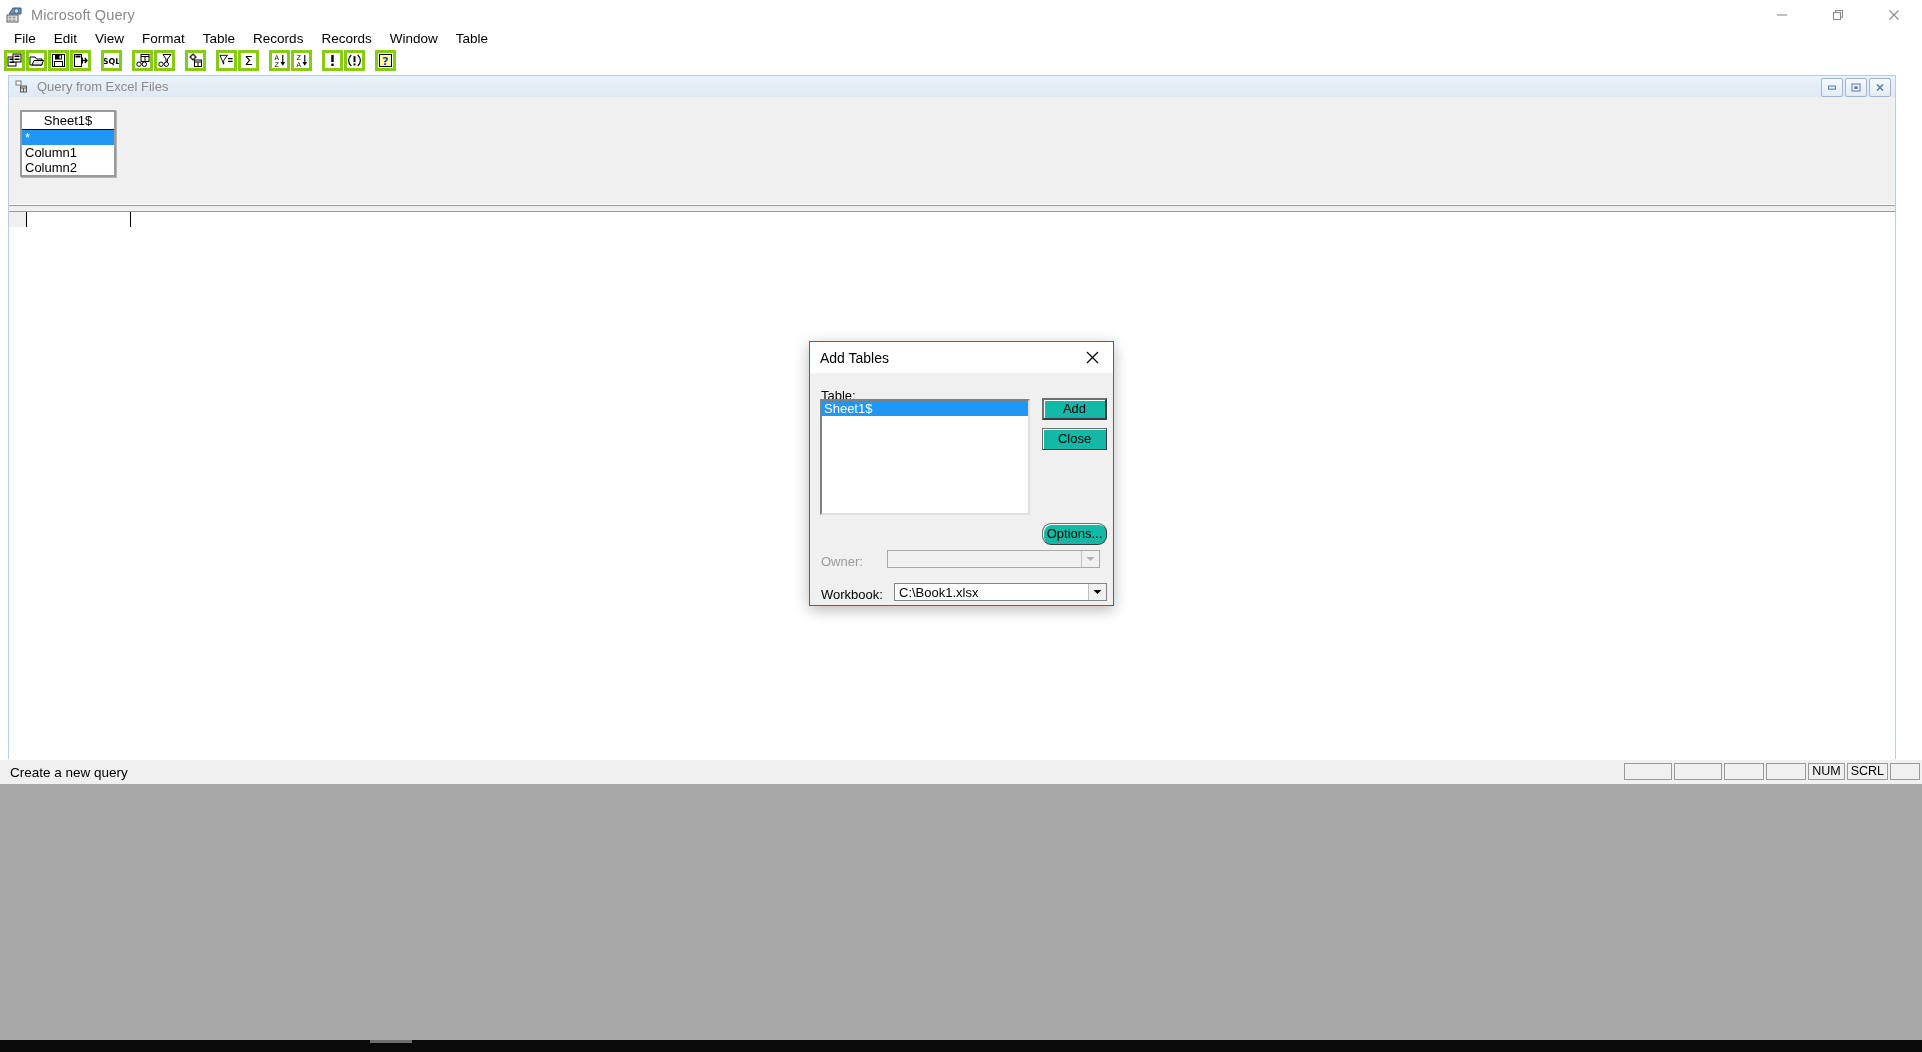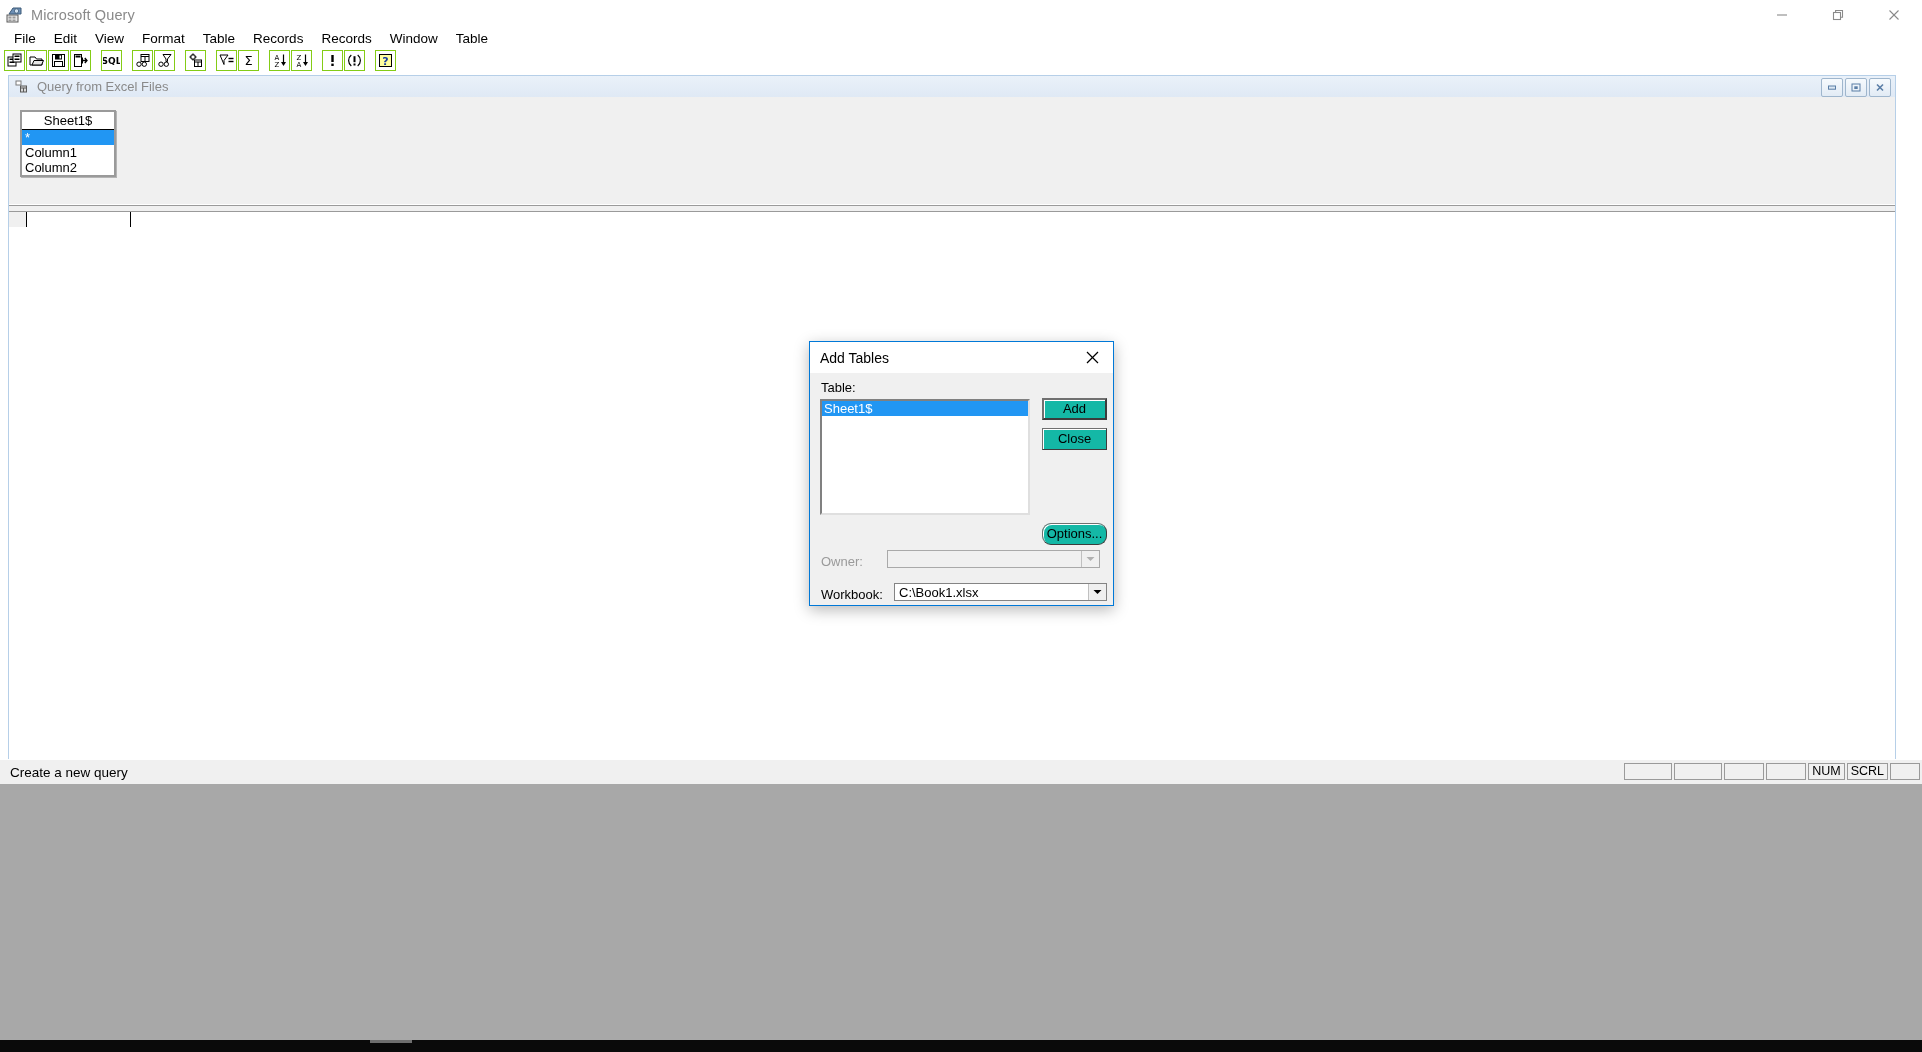--- a/index.html
+++ b/index.html
@@ -40,21 +40,21 @@
   }
   
   #toolbar{
     height:22px;flex:0 0 auto;background:#ffffff;display:flex;align-items:center;
     padding-left:4px;border-bottom:1px solid #ffffff;
   }
   .tb-grp{display:flex;align-items:center;}
   .tb-sep{width:9px;height:22px;}
   .tbbtn{
     width:21px;height:21px;margin-right:1px;
-    border:1px solid #84cc16;background:#ffffff;
+    border:3px solid #84cc16;background:#ffffff;
     display:flex;align-items:center;justify-content:center;
     box-sizing:border-box;position:relative;
   }
   .tbbtn svg{display:block;}
   
   #mdi{
     flex:1 1 auto;background:#ffffff;position:relative;overflow:hidden;
     border-top:1px solid #ffffff;
   }
   
@@ -448,21 +448,21 @@
         <div id="dlg-close">
           <svg width="15" height="15" viewBox="0 0 15 15">
             <line x1="2" y1="2" x2="13" y2="13" stroke="#000" stroke-width="1.15"></line>
             <line x1="13" y1="2" x2="2" y2="13" stroke="#000" stroke-width="1.15"></line>
           </svg>
         </div>
       </div>
 
       <div id="dlg-body">
 
-        <div class="dl-lbl" style="left:11px;top:7px;">Table:</div>
+        <div class="dl-lbl" style="left:11px;top:15px;">Table:</div>
 
         <div id="tbl-listbox">
           <div class="lb-item sel">Sheet1$</div>
         </div>
 
         <div class="dbtn default" style="left:232px;top:25px;">Add</div>
         <div class="dbtn" style="left:232px;top:55px;">Close</div>
         <div class="dbtn" style="left:232px;top:150px;border-radius:9px;">Options...</div>
 
         <div class="dl-lbl disabled" style="left:11px;top:181px;">Owner:</div>

